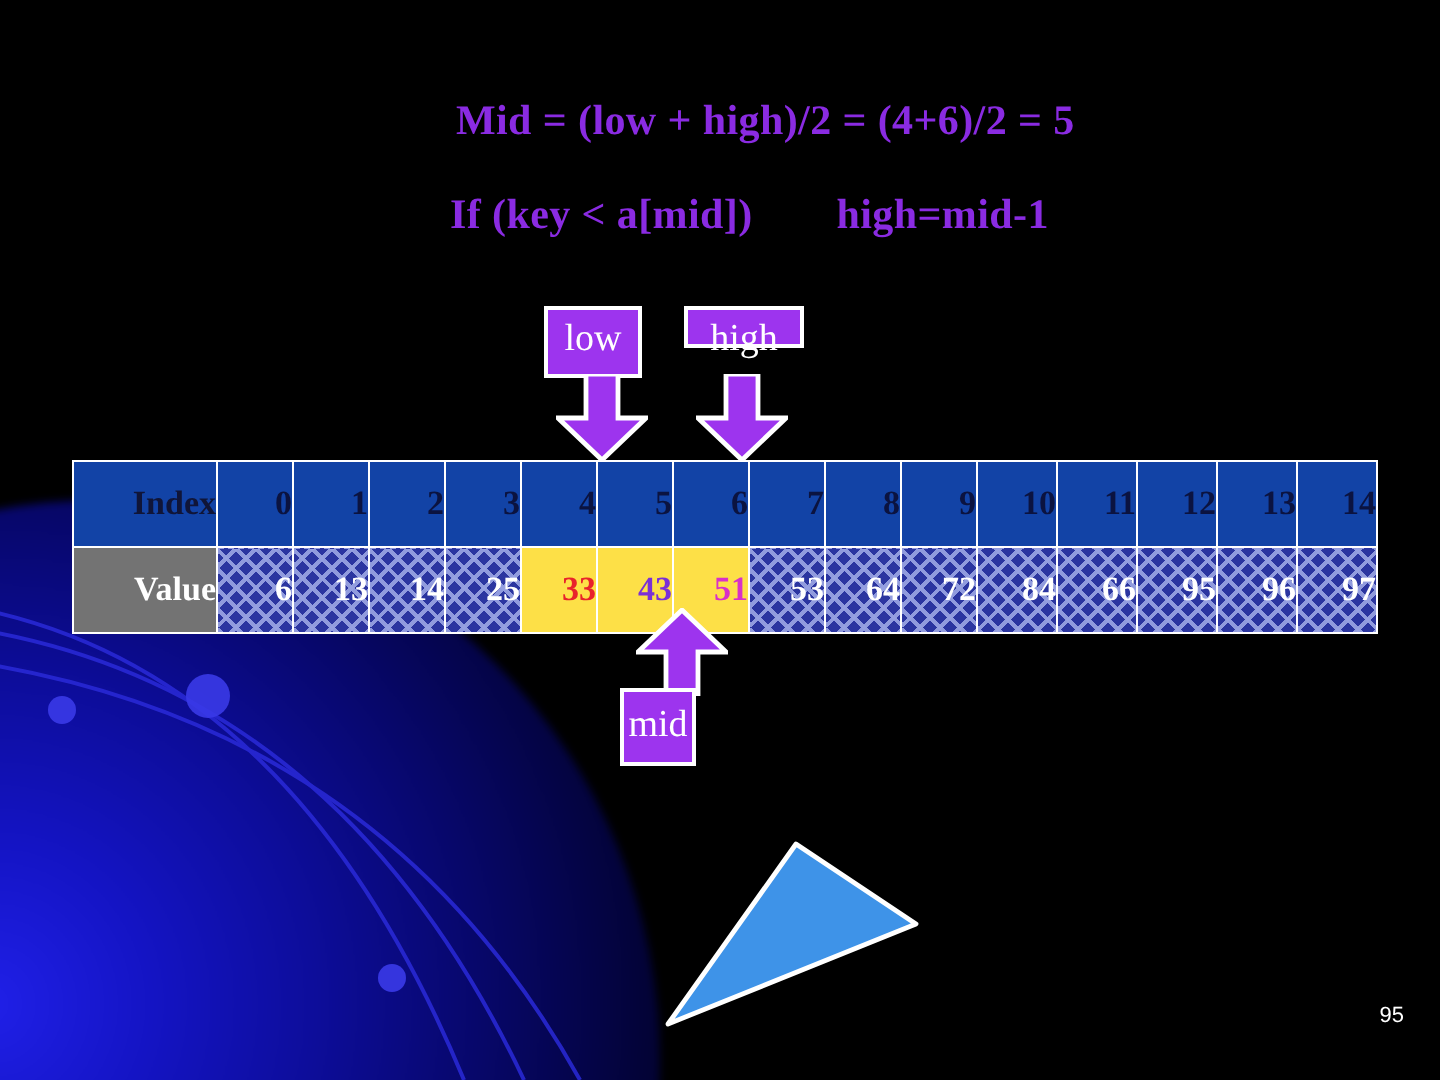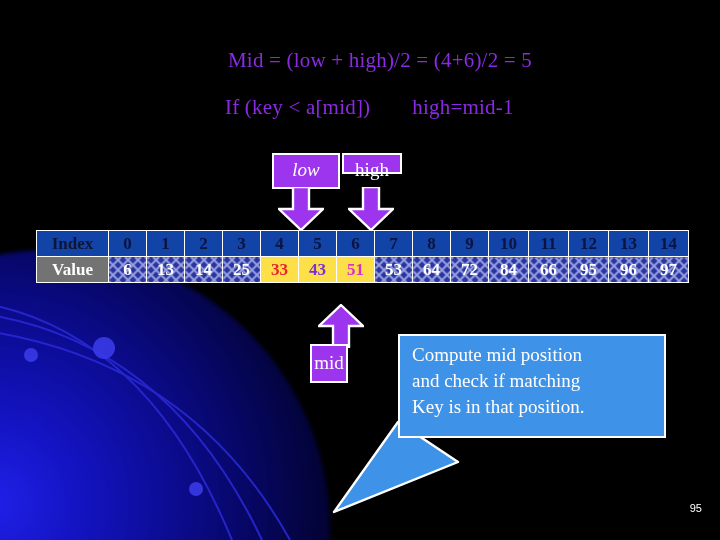--- a/index.html
+++ b/index.html
@@ -39,37 +39,38 @@
     pointer-events: none;
   }
 
   
   .eq-line {
     position: absolute;
     color: #8a2be2;
     font-size: 21px;
     white-space: nowrap;
     letter-spacing: .2px;
+    font-weight: bold;
   }
   .eq1 { left: 228px; top: 48px; }
   .eq2 { left: 225px; top: 95px; }
   .eq2 .gap { display: inline-block; width: 42px; }
 
   
   .ptr-box {
     position: absolute;
     background: #9d34ee;
     border: 2px solid #ffffff;
     color: #ffffff;
     font-size: 19px;
     text-align: center;
     line-height: 30px;
     box-sizing: border-box;
   }
-  #box-low  { left: 272px; top: 153px; width: 68px; height: 36px; font-style: italic; }
+  #box-low  { left: 272px; top: 153px; width: 49px; height: 36px; }
   #box-high { left: 342px; top: 153px; width: 60px; height: 21px; }
   #box-mid  { left: 310px; top: 344px; width: 38px; height: 39px; line-height: 34px; }
 
   
   .arrow-down {
     position: absolute;
     width: 46px;
     height: 44px;
     pointer-events: none;
   }
@@ -81,23 +82,23 @@
   
   #tbl {
     position: absolute;
     left: 36px;
     top: 230px;
     border-collapse: collapse;
     border-spacing: 0;
   }
   #tbl td {
     border: 1px solid #ffffff;
-    text-align: center;
+    text-align: right;
     padding: 0;
-    height: 26px;
+    height: 43px;
     font-size: 17px;
     box-sizing: border-box;
   }
   
   .r-index td {
     background: #1243a6;
     color: #0b1340;
     font-weight: bold;
   }
   .r-index td.lbl {
@@ -242,21 +243,16 @@
 
   <svg id="arr-mid" viewBox="0 0 46 44" xmlns="http://www.w3.org/2000/svg">
     <polygon points="23,1 45,22 31,22 31,43 15,43 15,22 1,22" fill="#9d34ee" stroke="#ffffff" stroke-width="2.4"></polygon>
   </svg>
   <div class="ptr-box" id="box-mid">mid</div>
 
   <svg id="callout-tail" viewBox="0 0 130 95" xmlns="http://www.w3.org/2000/svg">
     <polygon points="68,2 128,42 4,92" fill="#3e93e8" stroke="#ffffff" stroke-width="2.4" stroke-linejoin="round"></polygon>
   </svg>
 
-  <div id="callout">
-    <div>Compute mid position</div>
-    <div>and check if matching</div>
-    <div>Key is in that position.</div>
-  </div>
 
   <div id="pageno">95</div>
 
 </div>
 
 </body></html>

